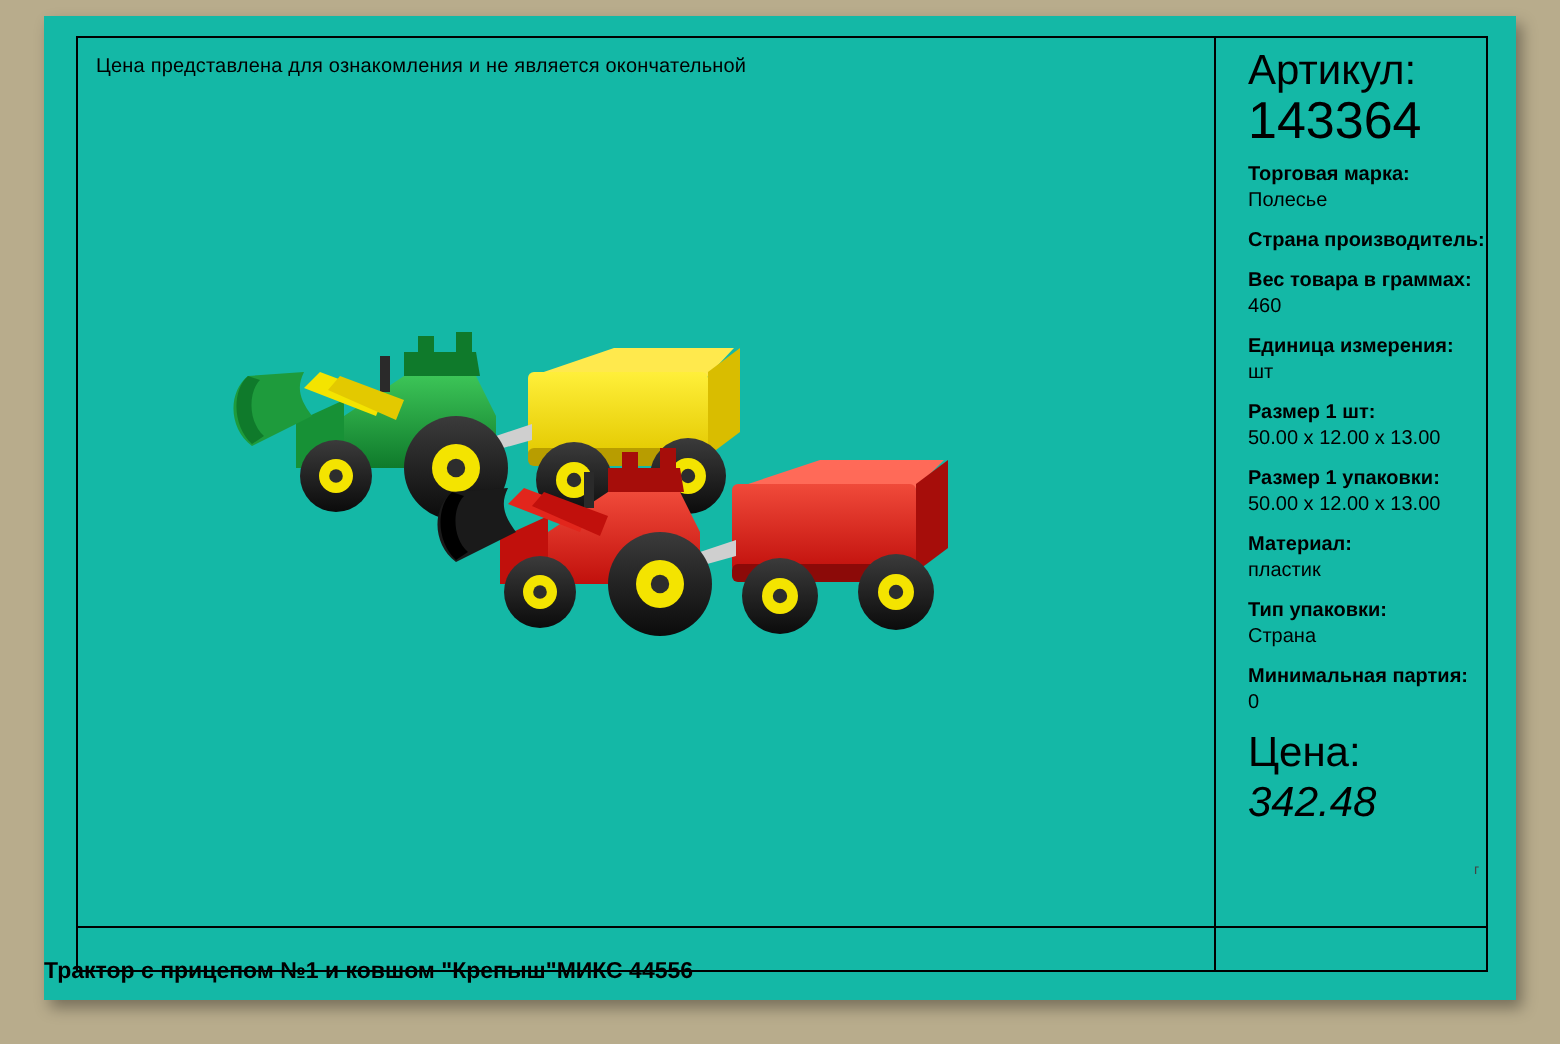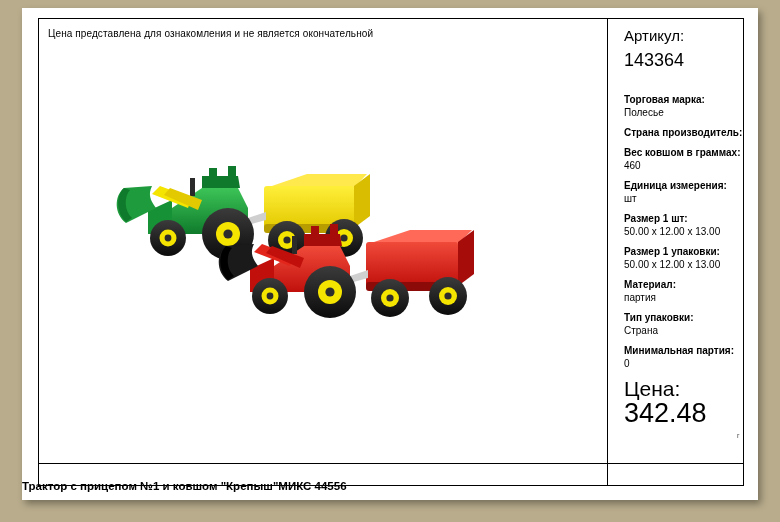--- a/index.html
+++ b/index.html
@@ -12,21 +12,21 @@
     background: #b8ac8c;
     font-family: "Liberation Sans", sans-serif;
     overflow: hidden;
   }
   .page {
     position: absolute;
     left: 22px;
     top: 8px;
     width: 736px;
     height: 492px;
-    background: #ffffff;
+    background: #14b8a6;
     box-shadow: 3px 4px 7px rgba(0,0,0,0.35);
     overflow: hidden;
   }
   .inner-frame {
     position: absolute;
     left: 16px;
     top: 10px;
     right: 14px;
     bottom: 14px;
     border: 1px solid #000000;
@@ -66,29 +66,29 @@
     color: #000;
   }
   
   .info {
     position: absolute;
     left: 602px;
     top: 16px;
     width: 150px;
   }
   .sku-label {
-    font-size: 15px;
+    font-size: 21px;
     color: #000;
     line-height: 24px;
   }
   .sku-value {
-    font-size: 18px;
+    font-size: 26px;
     color: #000;
     line-height: 25px;
-    margin-bottom: 20px;
+    margin-bottom: 8px;
   }
   .field {
     margin-bottom: 7px;
   }
   .field-label {
     font-size: 10px;
     font-weight: bold;
     color: #000;
     line-height: 13px;
     white-space: nowrap;
@@ -101,23 +101,24 @@
   }
   .price-block {
     margin-top: 0;
   }
   .price-label {
     font-size: 21px;
     line-height: 24px;
     color: #000;
   }
   .price-value {
-    font-size: 27px;
+    font-size: 21px;
     line-height: 25px;
     color: #000;
+    font-style: italic;
   }
   .tiny-mark {
     position: absolute;
     left: 715px;
     top: 424px;
     font-size: 7px;
     color: #444;
   }
   
   .product-image {
@@ -254,42 +255,42 @@
     <div class="field">
       <div class="field-label">Торговая марка:</div>
       <div class="field-value">Полесье</div>
     </div>
 
     <div class="field">
       <div class="field-label">Страна производитель:</div>
     </div>
 
     <div class="field">
-      <div class="field-label">Вес ковшом в граммах:</div>
+      <div class="field-label">Вес товара в граммах:</div>
       <div class="field-value">460</div>
     </div>
 
     <div class="field">
       <div class="field-label">Единица измерения:</div>
       <div class="field-value">шт</div>
     </div>
 
     <div class="field">
       <div class="field-label">Размер 1 шт:</div>
       <div class="field-value">50.00 x 12.00 x 13.00</div>
     </div>
 
     <div class="field">
       <div class="field-label">Размер 1 упаковки:</div>
       <div class="field-value">50.00 x 12.00 x 13.00</div>
     </div>
 
     <div class="field">
       <div class="field-label">Материал:</div>
-      <div class="field-value">партия</div>
+      <div class="field-value">пластик</div>
     </div>
 
     <div class="field">
       <div class="field-label">Тип упаковки:</div>
       <div class="field-value">Страна</div>
     </div>
 
     <div class="field">
       <div class="field-label">Минимальная партия:</div>
       <div class="field-value">0</div>

